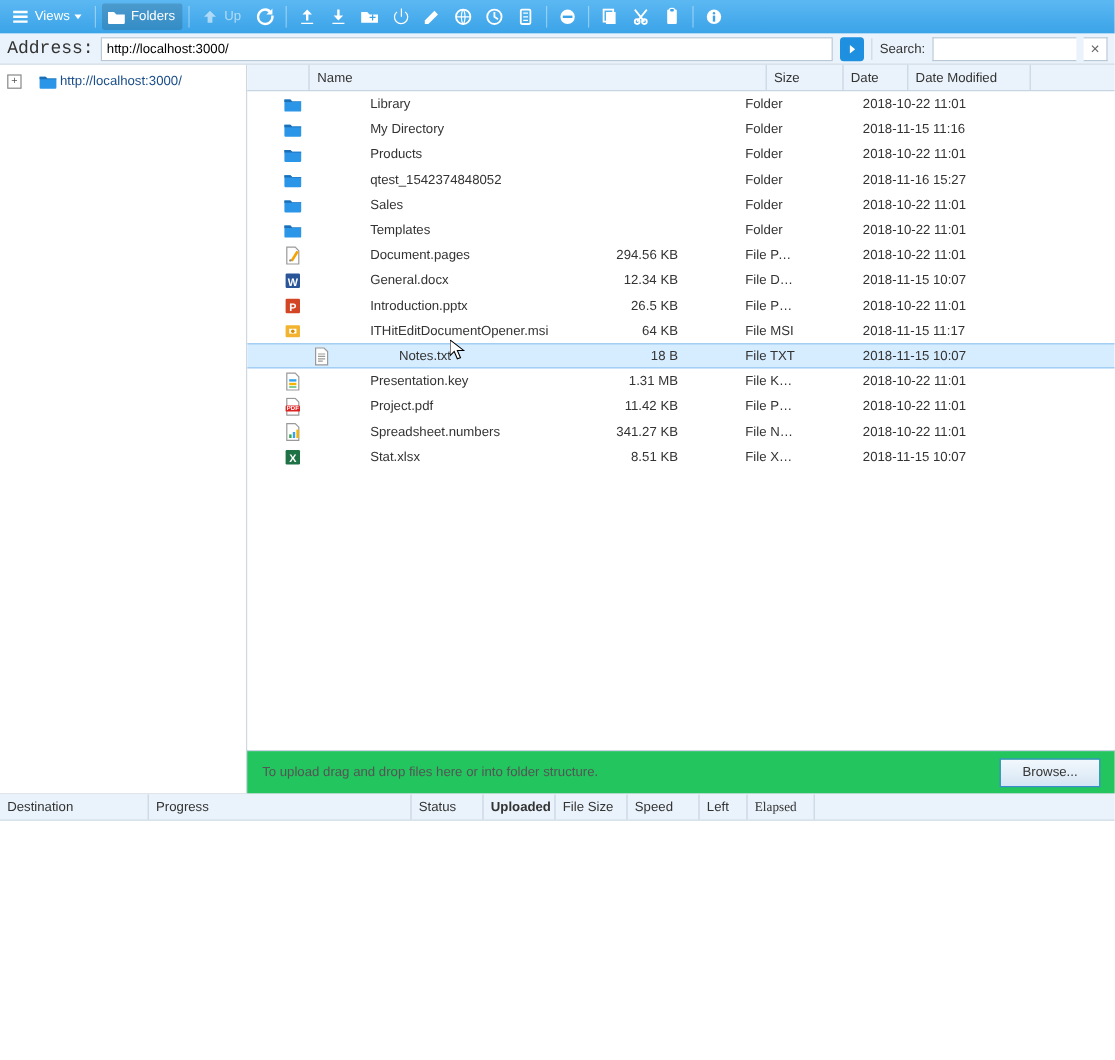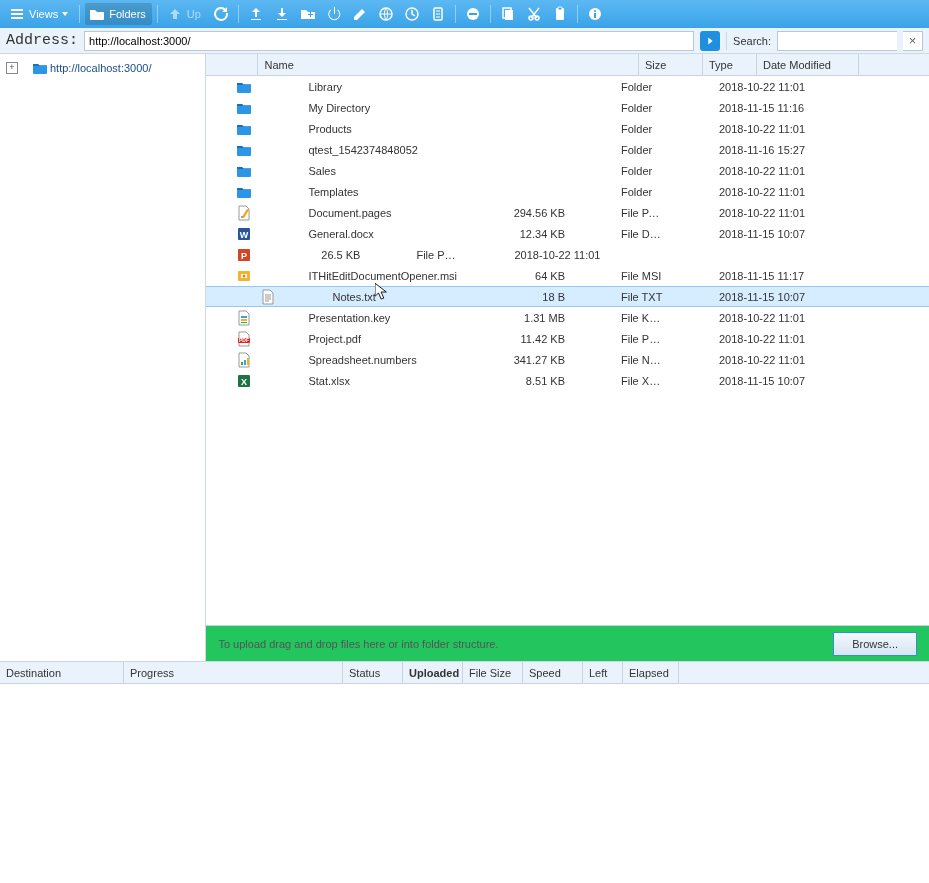--- a/index.html
+++ b/index.html
@@ -227,21 +227,21 @@
     height: 184px;
     background: #fff;
   }
   .ucol-dest   { width: 124px; text-align: right; padding-right: 4px; }
   .ucol-prog   { flex: 1; }
   .ucol-status { width: 60px; text-align: right; padding-right: 4px; }
   .ucol-upl    { width: 60px; font-weight: bold; }
   .ucol-fsize  { width: 60px; }
   .ucol-speed  { width: 60px; text-align: right; padding-right: 4px; }
   .ucol-left   { width: 40px; }
-  .ucol-elap   { width: 56px; }
+  .ucol-elap   { width: 56px; font-family: Liberation Serif, serif; }
   .ucol-last   { width: 250px; border-right: none; }
 </style>
 </head>
 <body>
 
 <svg width="0" height="0" style="position:absolute">
   <defs>
     <symbol id="ic-hamburger" viewBox="0 0 16 16">
       <path d="M2 3h12v2H2zM2 7h12v2H2zM2 11h12v2H2z" fill="#fff"></path>
     </symbol>
@@ -496,21 +496,21 @@
   <div class="list-panel">
     <div class="list-header">
       <div class="col col-gutter"></div>
       <div class="col col-name">
           <span>Name</span>
         </div>
       <div class="col col-size">
           <span>Size</span>
         </div>
       <div class="col col-type">
-          <span>Type</span>
+          <span>Date</span>
         </div>
       <div class="col col-date">
           <span>Date Modified</span>
         </div>
       <div class="col col-last"></div>
     </div>
     <div class="list-body" id="file-list-body">
         <div class="row">
           <div class="cell c-gutter">
             <svg class="file-icon">
@@ -606,20 +606,21 @@
           <div class="cell c-type">File DOCX</div>
           <div class="cell c-date">2018-11-15 10:07</div>
           <div class="cell c-last"></div>
         </div>
         <div class="row">
           <div class="cell c-gutter">
             <svg class="file-icon">
               <use href="#ft-pptx"></use>
             </svg>
           </div>
+          <div class="cell c-name">Introduction.pptx</div>
           <div class="cell c-size">26.5 KB</div>
           <div class="cell c-type">File PPTX</div>
           <div class="cell c-date">2018-10-22 11:01</div>
           <div class="cell c-last"></div>
         </div>
         <div class="row">
           <div class="cell c-gutter">
             <svg class="file-icon">
               <use href="#ft-msi"></use>
             </svg>

